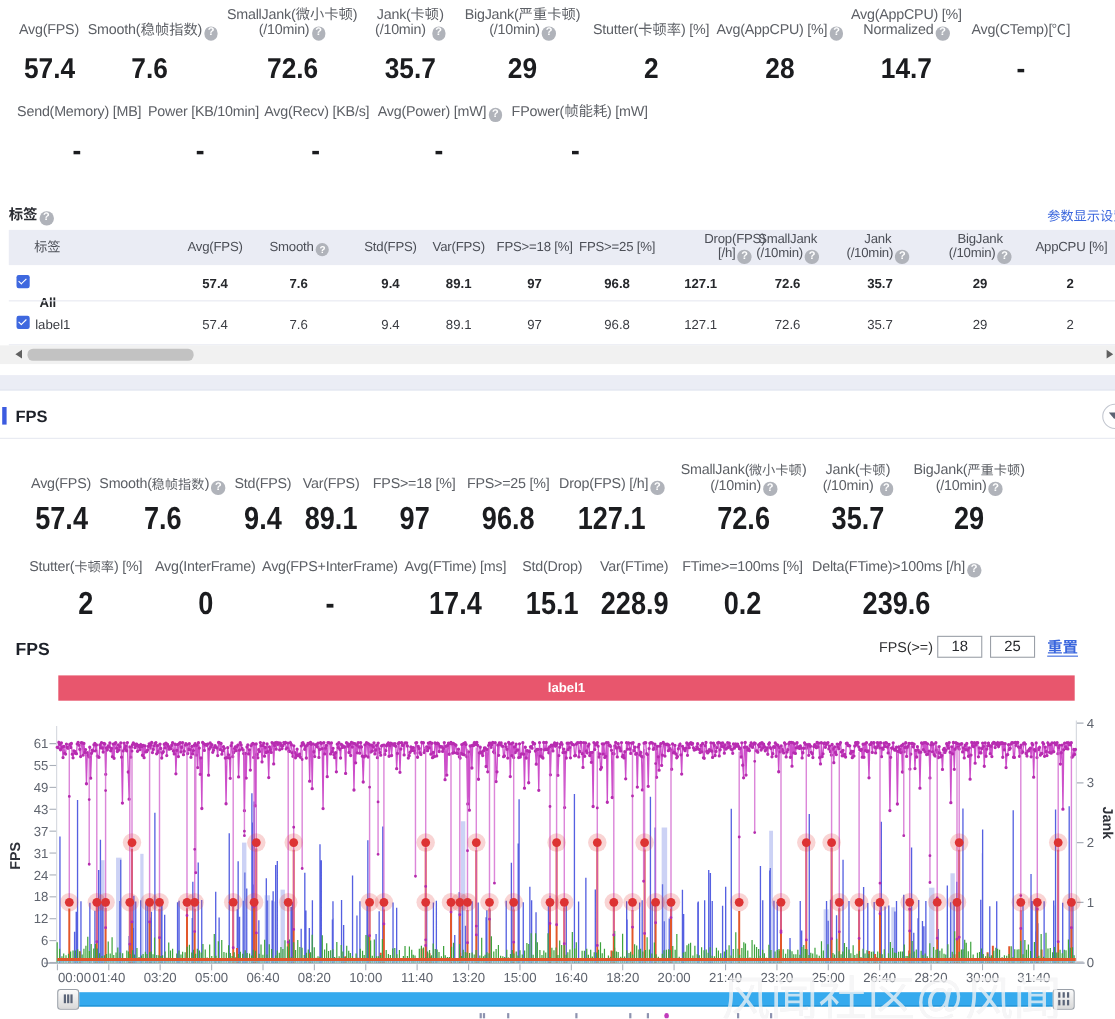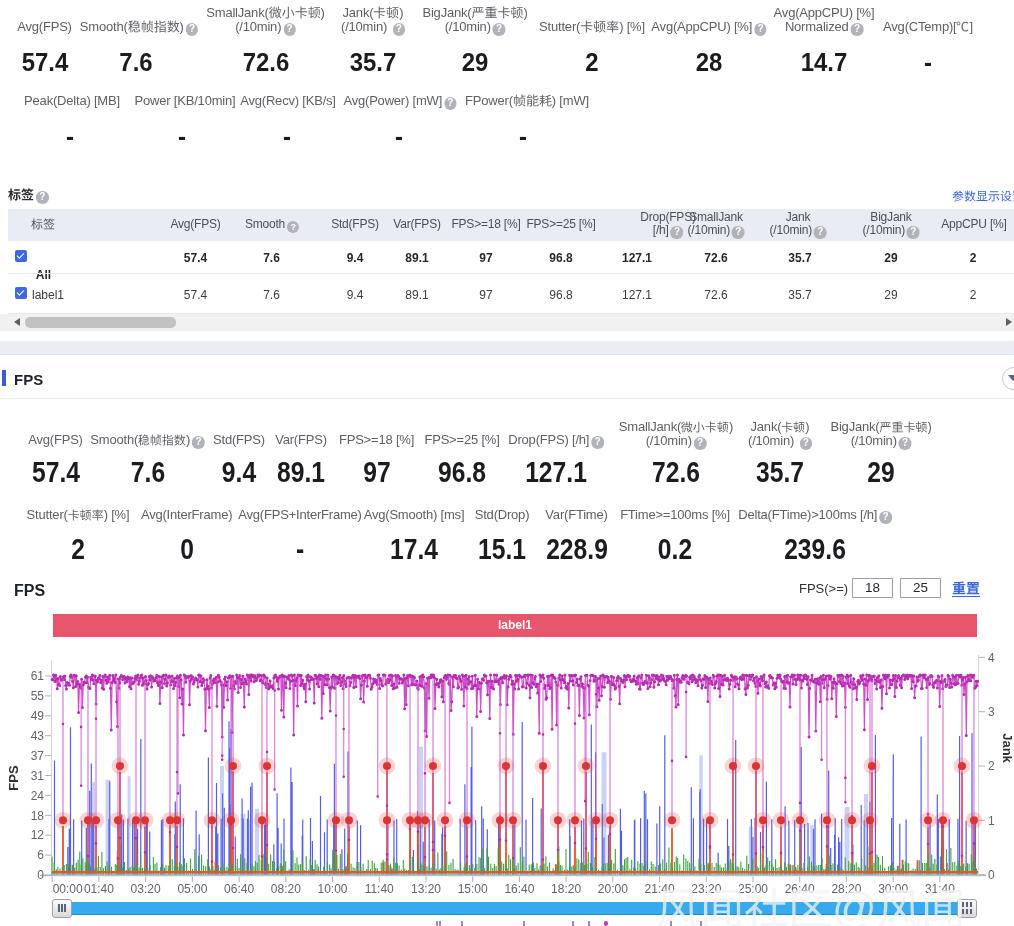--- a/index.html
+++ b/index.html
@@ -84,21 +84,21 @@
     </svg>]</div>
 <div class="vl" style="left:44.5px;top:47px">57.4</div>
 <div class="vl" style="left:136px;top:47px">7.6</div>
 <div class="vl" style="left:266px;top:47px">72.6</div>
 <div class="vl" style="left:373px;top:47px">35.7</div>
 <div class="vl" style="left:475px;top:47px">29</div>
 <div class="vl" style="left:592px;top:47px">2</div>
 <div class="vl" style="left:709px;top:47px">28</div>
 <div class="vl" style="left:824px;top:47px">14.7</div>
 <div class="vl" style="left:928px;top:47px">-</div>
-<div class="lb" style="left:72px;top:94px">Peak(Delta) [MB]</div>
+<div class="lb" style="left:72px;top:94px">Send(Memory) [MB]</div>
 <div class="lb" style="left:185px;top:94px">Power [KB/10min]</div>
 <div class="lb" style="left:288px;top:94px">Avg(Recv) [KB/s]</div>
 <div class="lb" style="left:400px;top:94px">Avg(Power) [mW]<span class="q">?</span></div>
 <div class="lb" style="left:527px;top:94px">FPower(<svg style="width:39px;height:13px;vertical-align:-2.1px" viewBox="0 0 3000 1000" fill="currentColor">
       <use href="#r1" x="0"></use>
       <use href="#r11" x="1000"></use>
       <use href="#r12" x="2000"></use>
     </svg>) [mW]</div>
 <div class="vl" style="left:70px;top:121px">-</div>
 <div class="vl" style="left:182px;top:121px">-</div>
@@ -212,21 +212,21 @@
 <div class="lb" style="left:78px;top:508px">Stutter(<svg style="width:36px;height:12px;vertical-align:-1.9px" viewBox="0 0 3000 1000" fill="currentColor">
       <use href="#r6" x="0"></use>
       <use href="#r7" x="1000"></use>
       <use href="#r10" x="2000"></use>
     </svg>) [%]</div>
 <div class="v2" style="left:78px;top:533px">2</div>
 <div class="lb" style="left:186.6px;top:508px">Avg(InterFrame)</div>
 <div class="v2" style="left:186.6px;top:533px">0</div>
 <div class="lb" style="left:300px;top:508px">Avg(FPS+InterFrame)</div>
 <div class="v2" style="left:300px;top:533px">-</div>
-<div class="lb" style="left:414px;top:508px">Avg(Smooth) [ms]</div>
+<div class="lb" style="left:414px;top:508px">Avg(FTime) [ms]</div>
 <div class="v2" style="left:414px;top:533px">17.4</div>
 <div class="lb" style="left:502px;top:508px">Std(Drop)</div>
 <div class="v2" style="left:502px;top:533px">15.1</div>
 <div class="lb" style="left:576.5px;top:508px">Var(FTime)</div>
 <div class="v2" style="left:576.5px;top:533px">228.9</div>
 <div class="lb" style="left:675px;top:508px">FTime&gt;=100ms [%]</div>
 <div class="v2" style="left:675px;top:533px">0.2</div>
 <div class="lb" style="left:815px;top:508px">Delta(FTime)&gt;100ms [/h]<span class="q">?</span></div>
 <div class="v2" style="left:815px;top:533px">239.6</div>
 <div style="position:absolute;left:14px;top:582px;font-size:16px;font-weight:bold;color:#1d2129">FPS</div>

